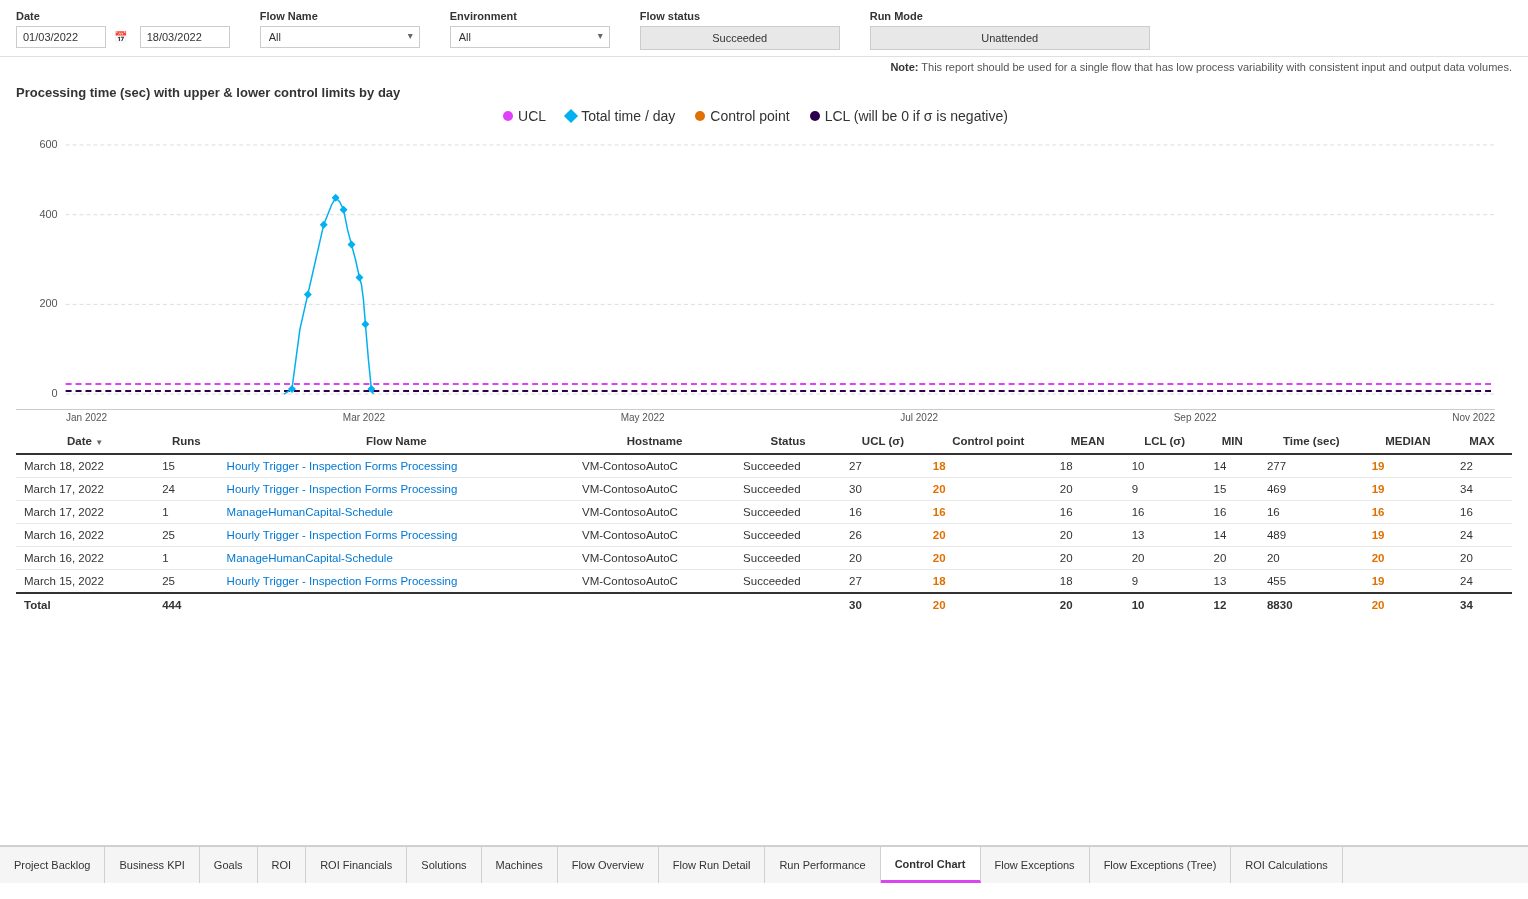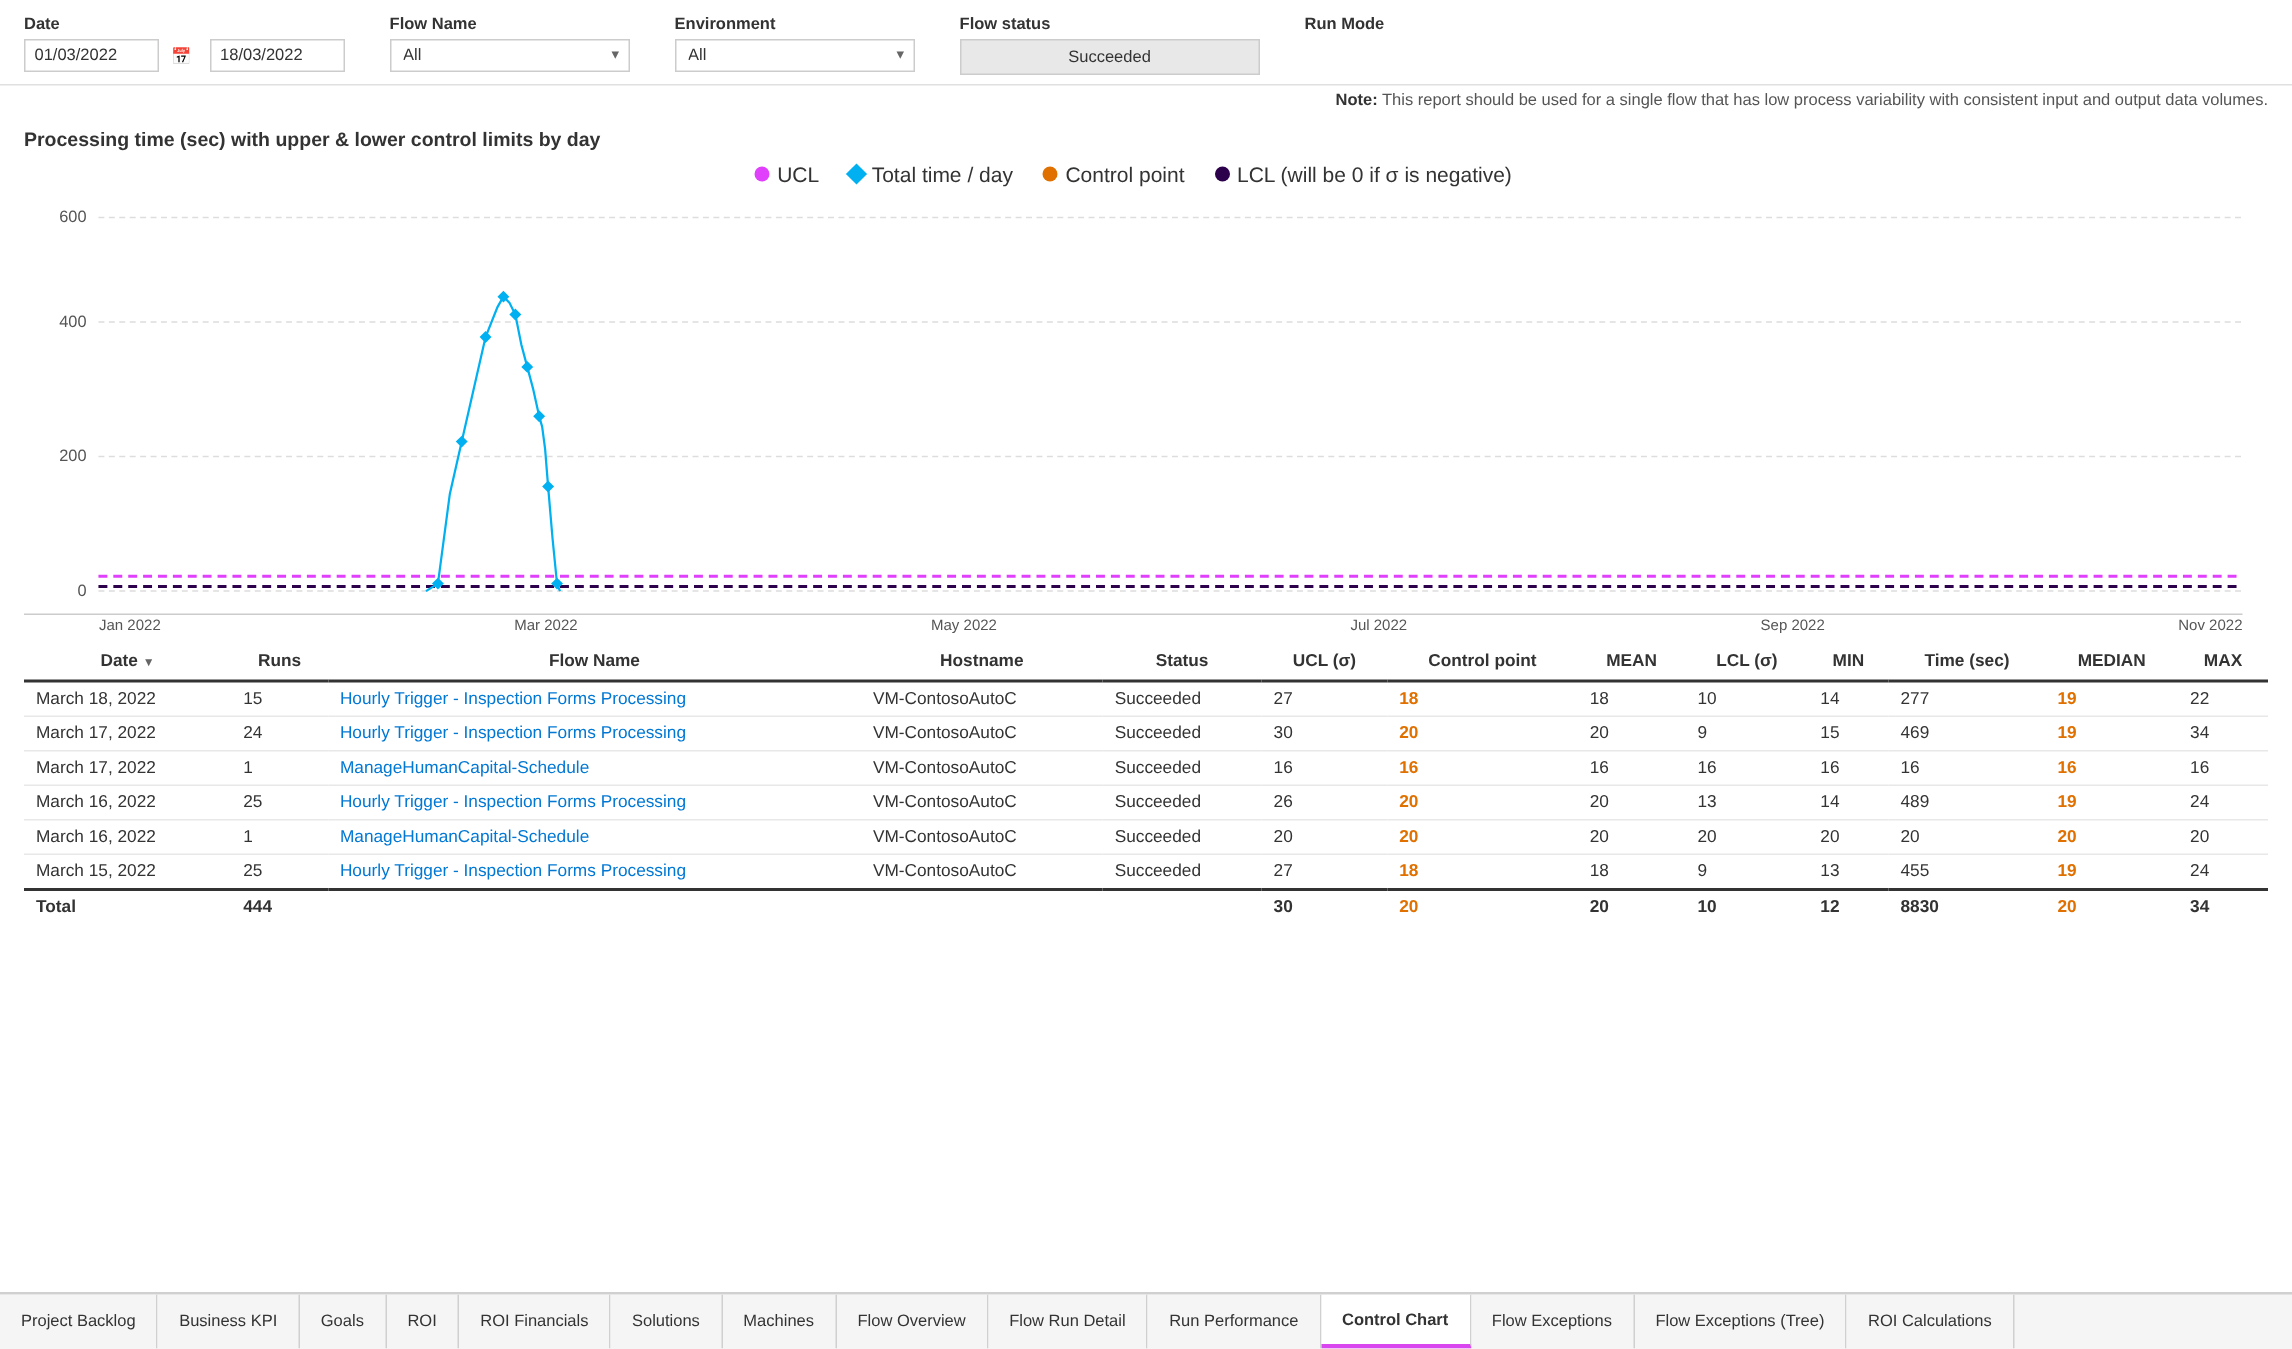--- a/index.html
+++ b/index.html
@@ -87,21 +87,21 @@
     .data-table th .sort-arrow { font-size: 8px; color: #666; }
     .data-table td { padding: 5px 8px; border-bottom: 1px solid #e8e8e8; vertical-align: top; }
     .link-text { color: #0078d4; cursor: pointer; text-decoration: none; }
     .total-row td { font-weight: 700; border-top: 2px solid #333; border-bottom: none; }
     .orange-val { color: #e07000; font-weight: 600; }
     .table-wrapper { overflow-y: auto; max-height: 310px; margin: 0 16px; position: relative; }
 
     
     .tab-bar {
       position: fixed;
-      bottom: 0; left: 0; right: 0;
+      bottom: 16px; left: 0; right: 0;
       display: flex;
       border-top: 2px solid #d0d0d0;
       background: #f5f5f5;
       height: 38px;
       align-items: stretch;
       overflow-x: auto;
     }
     .tab-item {
       padding: 0 14px;
       display: flex; align-items: center;
@@ -155,20 +155,21 @@
     </div>
   </div>
 
   <div class="filter-group">
     <span class="filter-label">Flow status</span>
     <button class="status-btn">Succeeded</button>
   </div>
 
   <div class="filter-group">
     <span class="filter-label">Run Mode</span>
+    <button class="run-mode-btn">Unattended</button>
   </div>
 </div>
 
 <div class="note-bar">
   <strong>Note:</strong>
   <span> This report should be used for a single flow that has low process variability with consistent input and output data volumes.</span>
 </div>
 
 <div class="chart-section">
   <div class="chart-title">Processing time (sec) with upper &amp; lower control limits by day</div>

